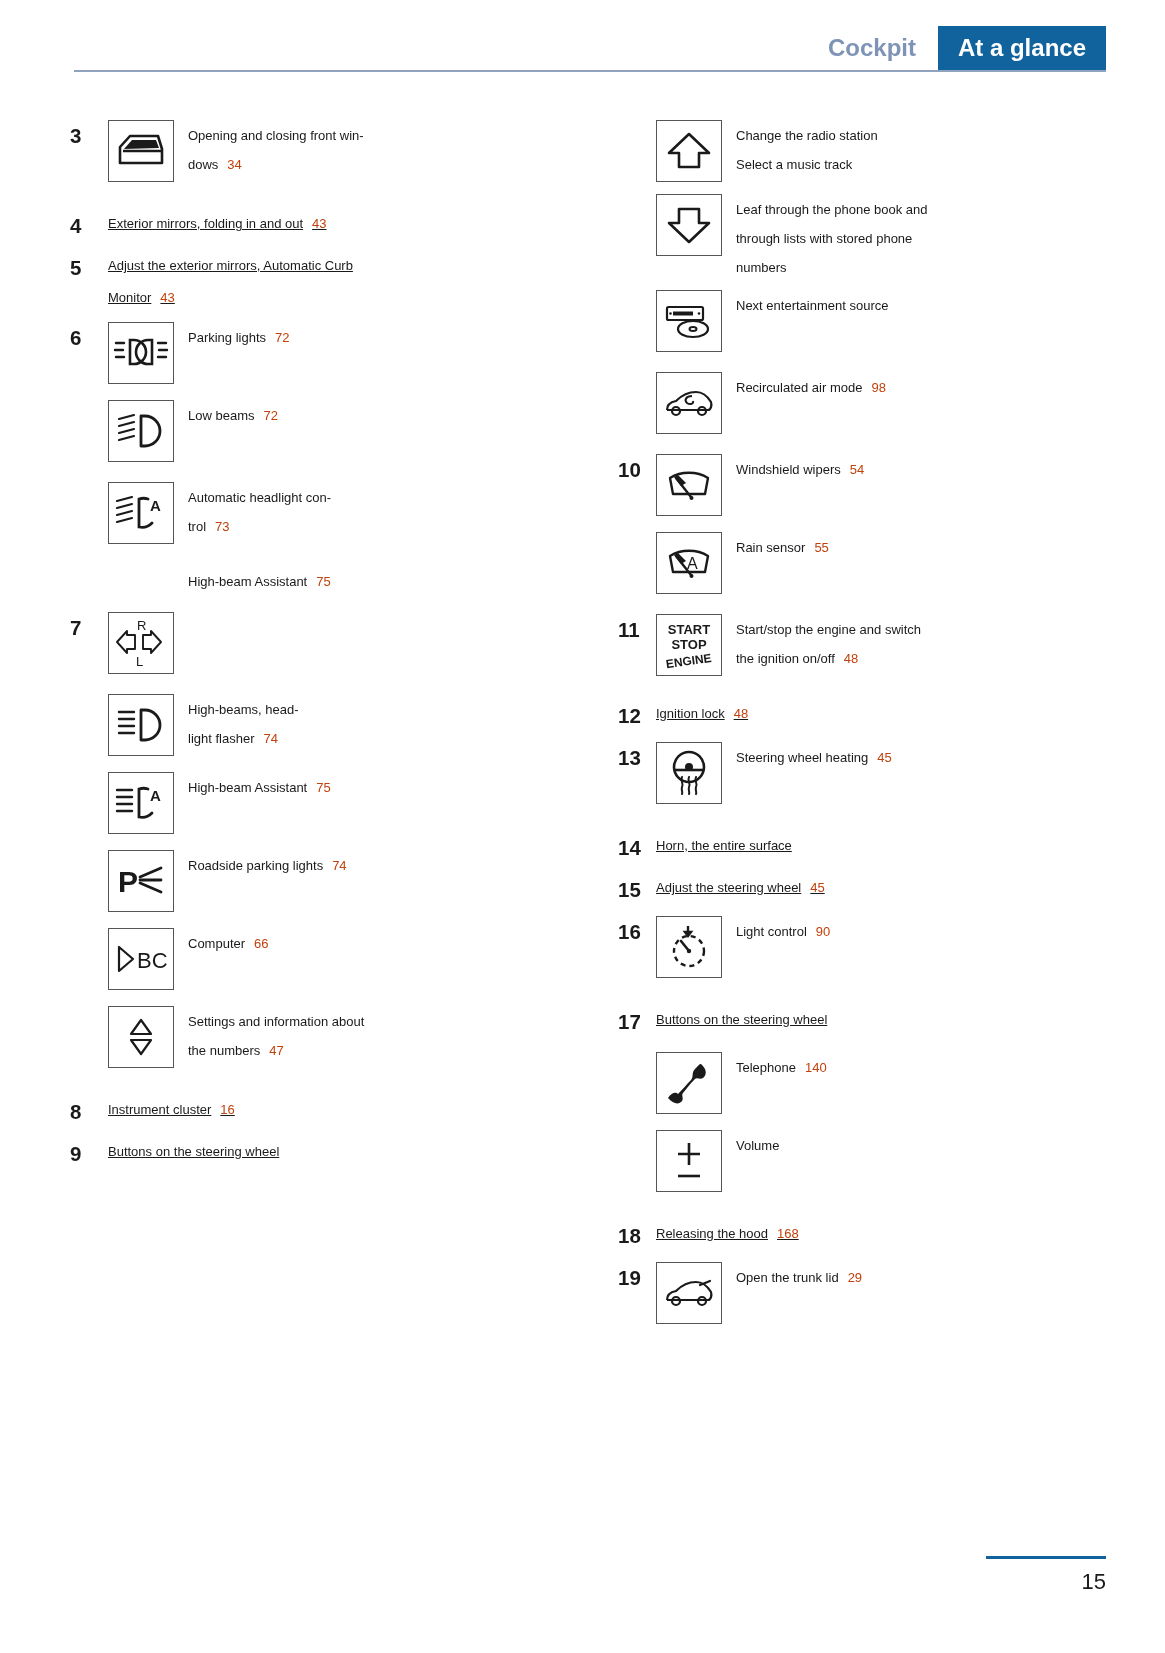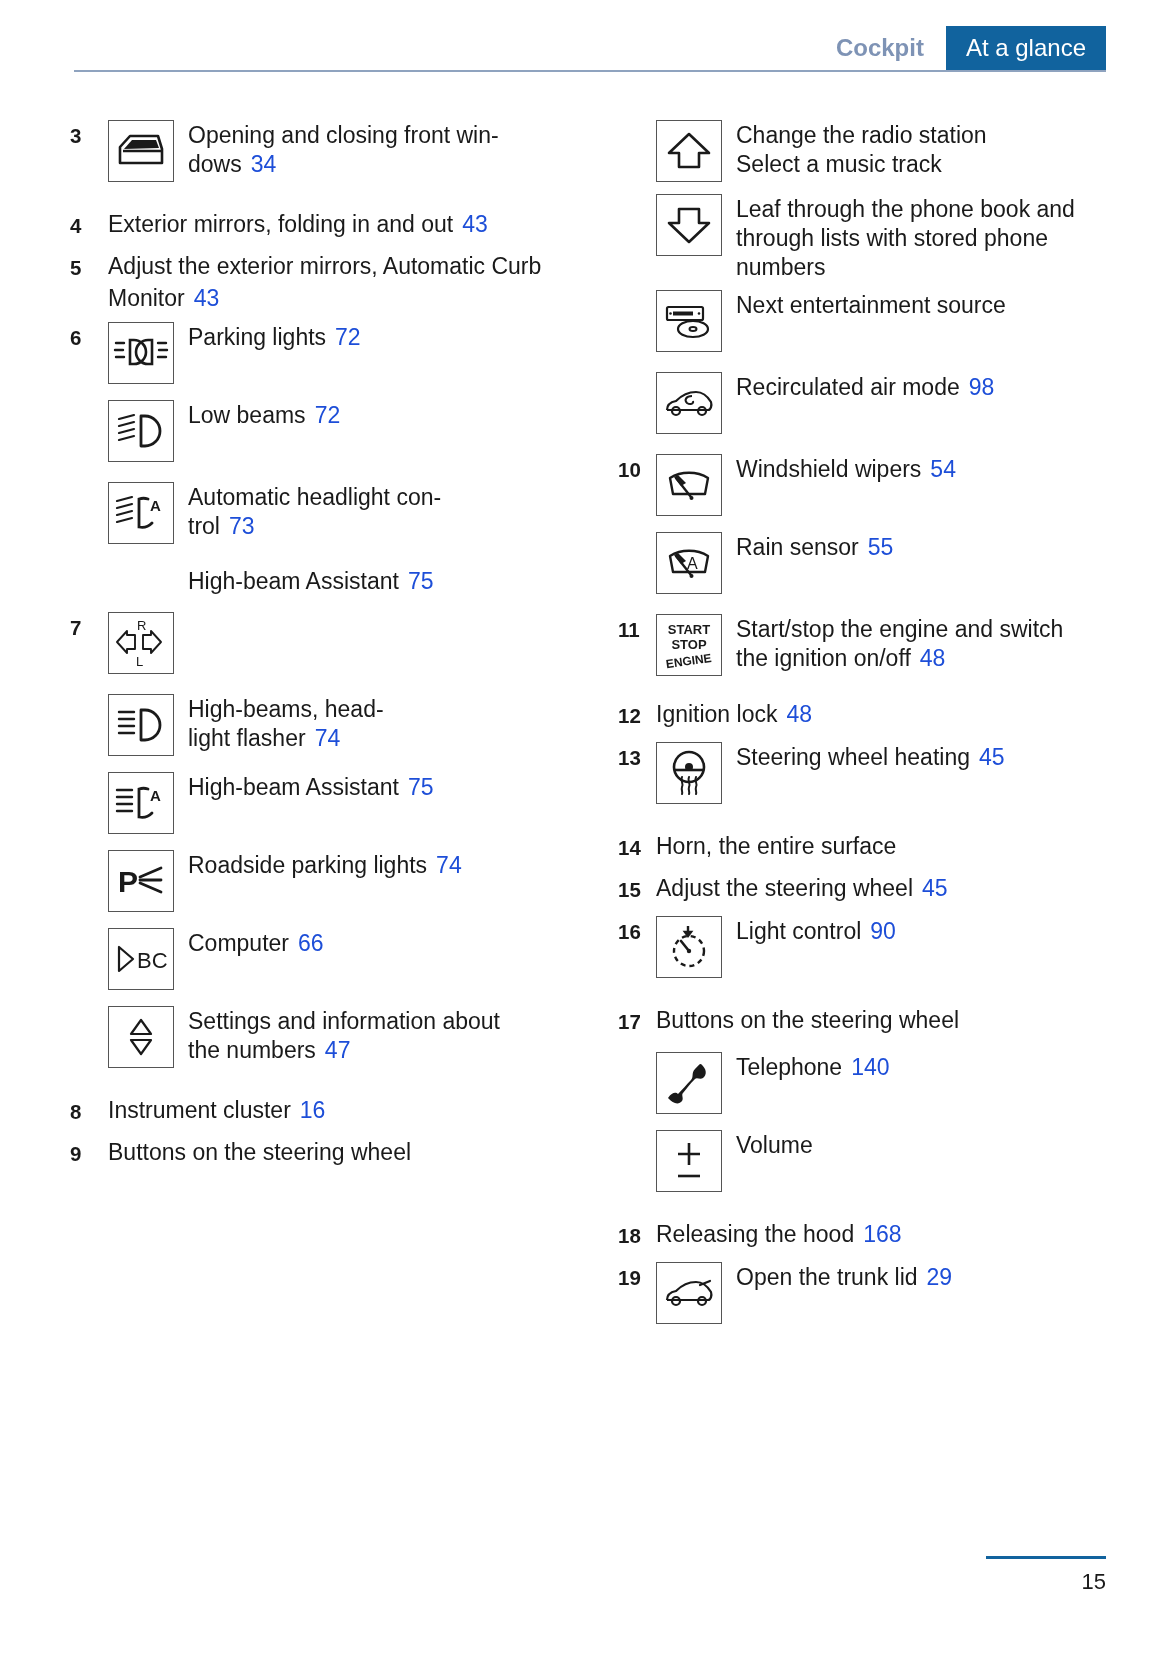--- a/index.html
+++ b/index.html
@@ -33,21 +33,21 @@
     font-size: 24px;
     font-weight: bold;
     padding: 6px 22px 6px 10px;
     line-height: 32px;
     white-space: nowrap;
   }
   .tab-active {
     background: #11639e;
     color: #ffffff;
     font-size: 24px;
-    font-weight: normal;
+    font-weight: bold;
     padding: 6px 20px;
     line-height: 32px;
     white-space: nowrap;
   }
   .header-rule {
     position: absolute;
     left: 70px;
     right: 59px;
     top: 70px;
     height: 2px;
@@ -91,34 +91,35 @@
     height: 62px;
     border: 1.4px solid #555;
     background: #fff;
     display: flex;
     align-items: center;
     justify-content: center;
     position: relative;
   }
   .label {
     flex: 1 1 auto;
-    font-size: 23px;
+    font-size: 13px;
     line-height: 29px;
     padding-top: 3px;
     color: #1a1a1a;
   }
   .pg {
-    color: #1d4ed8;
+    color: #c2410c;
     margin-left: 9px;
     white-space: nowrap;
   }
   
   .row.textonly .label {
     padding-top: 0;
     line-height: 32px;
+    text-decoration: underline;
   }
   .row.textonly { margin-bottom: 0; }
 
   
   .sp-6  { height: 6px; }
   .sp-10 { height: 10px; }
   .sp-14 { height: 14px; }
   .sp-18 { height: 18px; }
   .sp-22 { height: 22px; }
   .sp-26 { height: 26px; }

